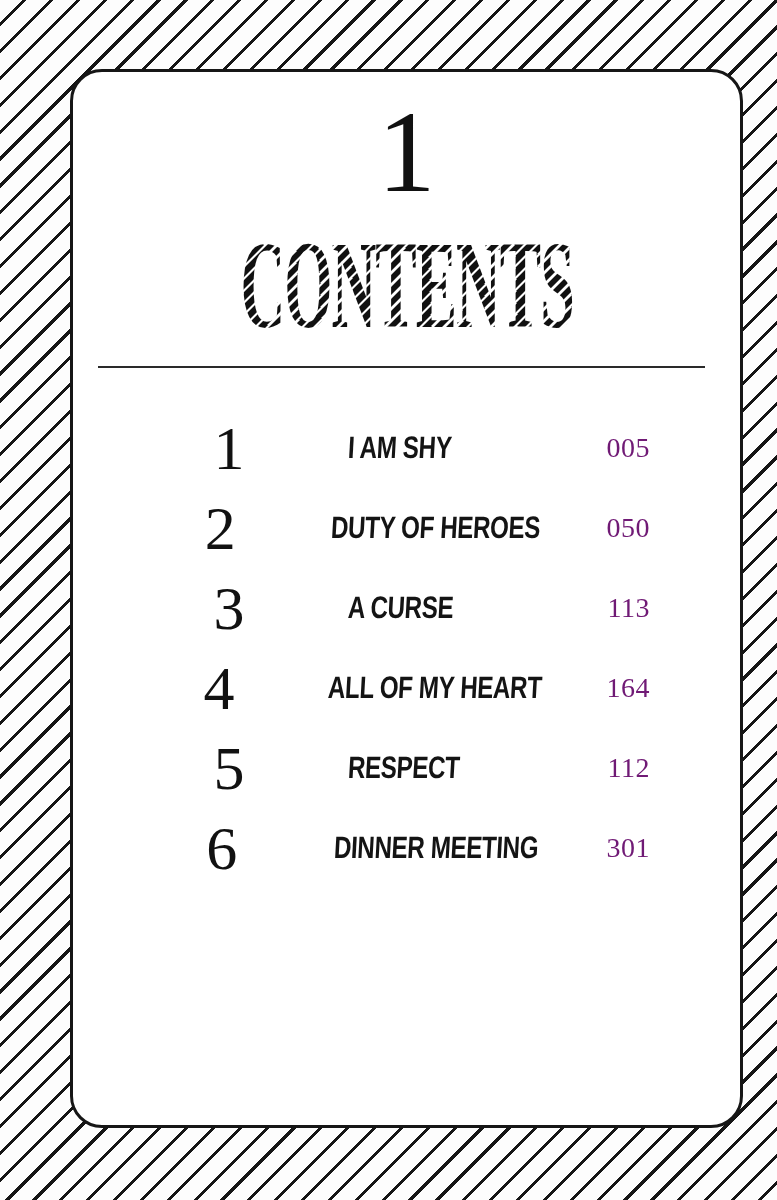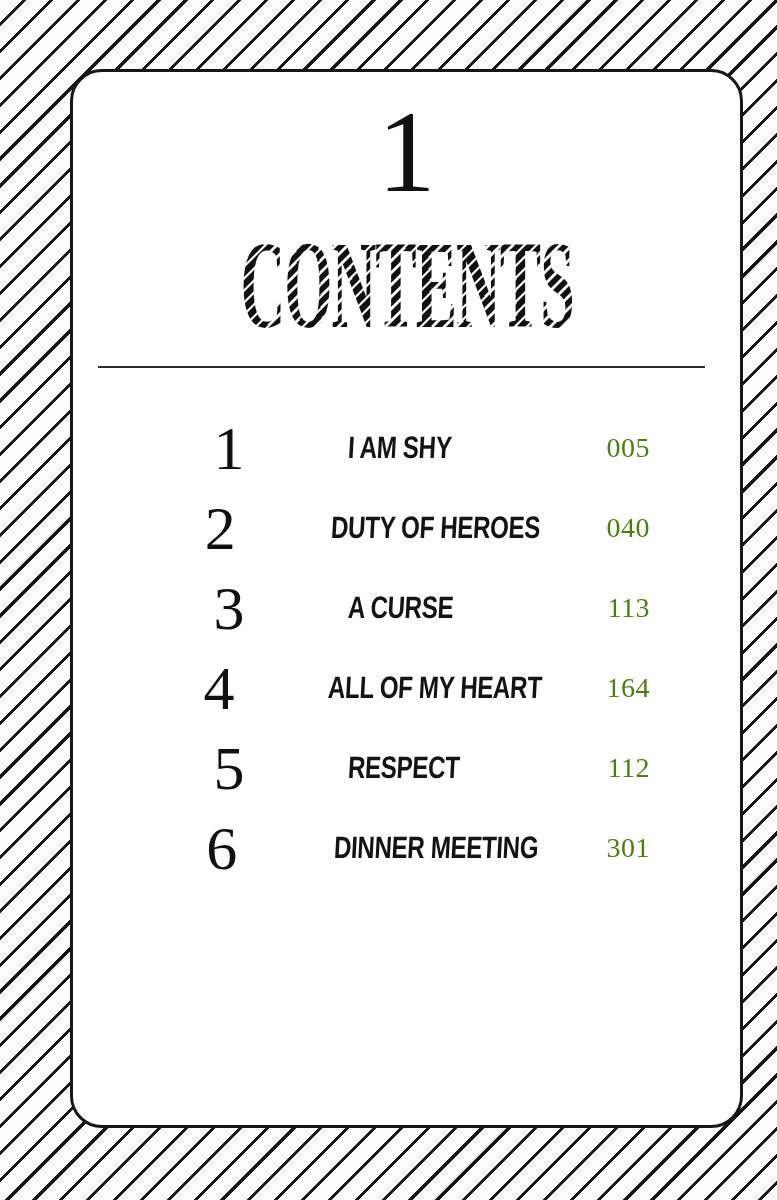--- a/index.html
+++ b/index.html
@@ -105,21 +105,21 @@
     color: #141414;
     transform: scaleX(0.78) skewX(-4deg);
     transform-origin: left center;
   }
   .toc-page {
     width: 72px;
     text-align: right;
     font-family: "Liberation Serif", serif;
     font-size: 28px;
     letter-spacing: 0.5px;
-    color: #4d7c0f;
+    color: #701a75;
   }
 </style>
 </head>
 <body>
 
 <div class="page-bg">
   <div class="card">
 
     <div class="vol-num">1</div>
 
@@ -132,21 +132,21 @@
     <div class="toc" id="toc-list">
       <div class="toc-row">
         <div class="toc-num">1</div>
         <div class="toc-title"><span>I AM SHY</span></div>
         <div class="toc-page">005</div>
       </div>
 
       <div class="toc-row">
         <div class="toc-num">2</div>
         <div class="toc-title"><span>DUTY OF HEROES</span></div>
-        <div class="toc-page">040</div>
+        <div class="toc-page">050</div>
       </div>
 
       <div class="toc-row">
         <div class="toc-num">3</div>
         <div class="toc-title"><span>A CURSE</span></div>
         <div class="toc-page">113</div>
       </div>
 
       <div class="toc-row">
         <div class="toc-num">4</div>

